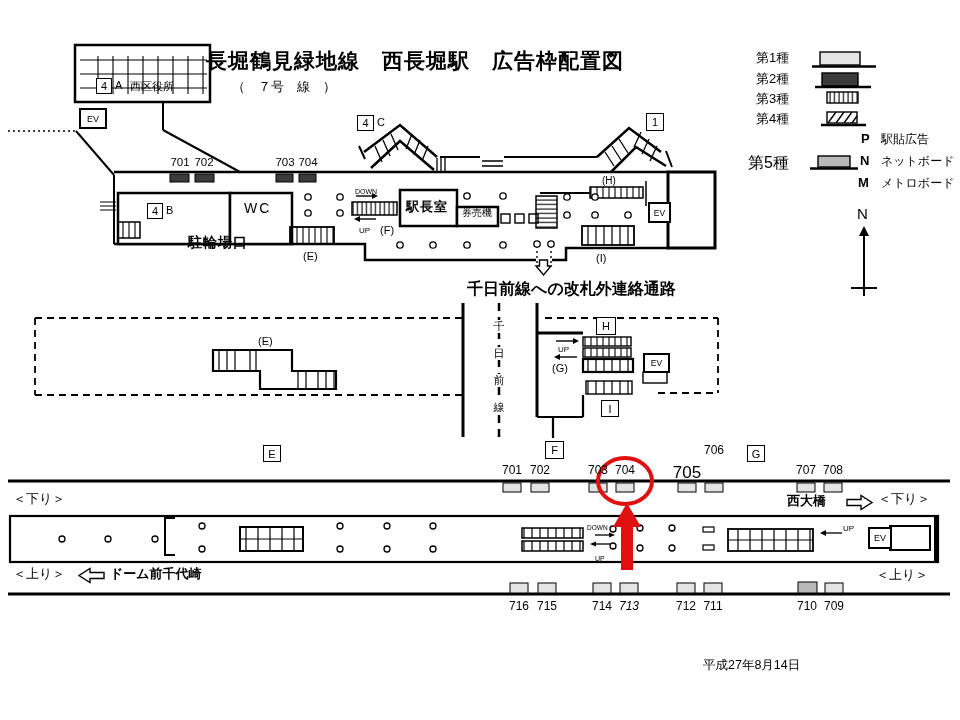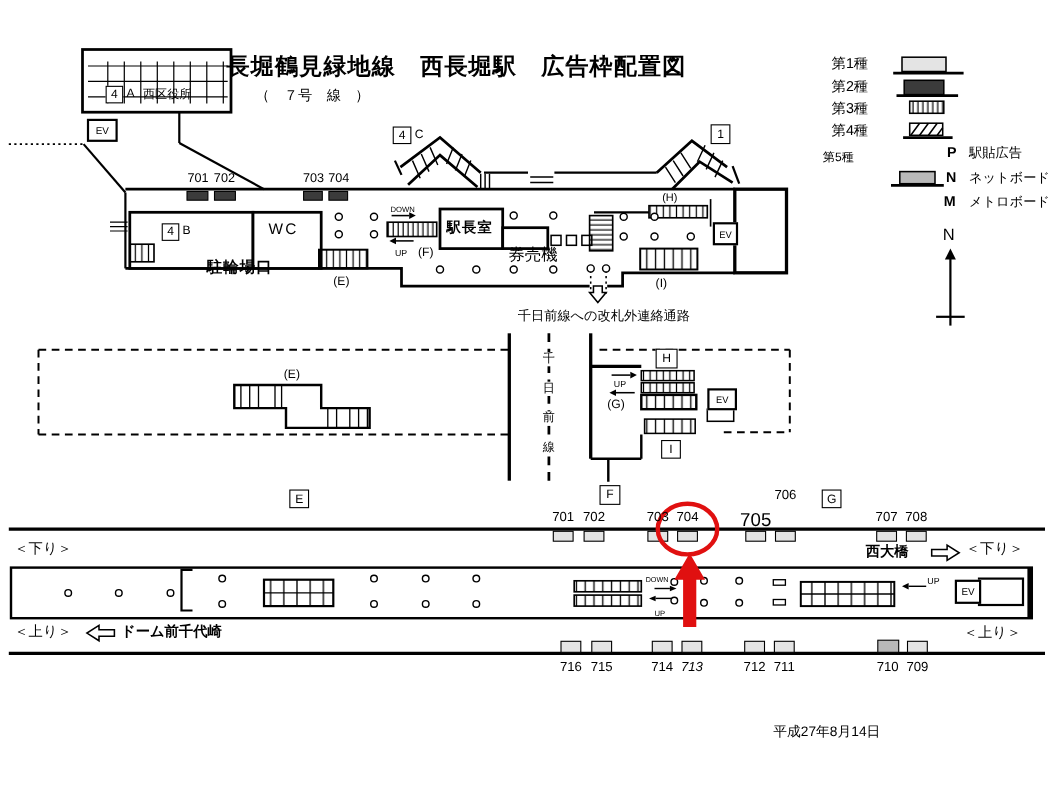--- a/index.html
+++ b/index.html
@@ -241,21 +241,21 @@
 
 <div class="lbl" style="left:180px;top:50px;width:470px;text-align:center;font-size:21px;font-weight:bold;letter-spacing:1px;">長堀鶴見緑地線　西長堀駅　広告枠配置図</div>
 <div class="lbl" style="left:196px;top:80px;width:140px;text-align:right;font-size:13px;">（　７号　線　）</div>
 
 <div class="lbl" style="left:756px;top:51px;font-size:13px;">第1種</div>
 <div class="lbl" style="left:756px;top:72px;font-size:13px;">第2種</div>
 <div class="lbl" style="left:756px;top:92px;font-size:13px;">第3種</div>
 <div class="lbl" style="left:756px;top:112px;font-size:13px;">第4種</div>
 <div class="lbl" style="left:861px;top:132px;font-size:13px;font-weight:bold;">P</div>
 <div class="lbl" style="left:881px;top:133px;font-size:12px;">駅貼広告</div>
-<div class="lbl" style="left:748px;top:138px;font-size:11px;">第5種</div>
+<div class="lbl" style="left:748px;top:155px;font-size:16px;">第5種</div>
 <div class="lbl" style="left:860px;top:154px;font-size:13px;font-weight:bold;">N</div>
 <div class="lbl" style="left:881px;top:155px;font-size:12px;">ネットボード</div>
 <div class="lbl" style="left:858px;top:176px;font-size:13px;font-weight:bold;">M</div>
 <div class="lbl" style="left:881px;top:177px;font-size:12px;">メトロボード</div>
 <div class="lbl" style="left:857px;top:206px;font-size:15px;">N</div>
 
 <div class="bx" style="left:96px;top:78px;width:14px;height:14px;font-size:11px;">
       <span>4</span>
     </div>
 <div class="lbl" style="left:115px;top:80px;font-size:11px;">A</div>
@@ -273,37 +273,37 @@
 
 <div class="bx" style="left:357px;top:115px;width:15px;height:14px;font-size:11px;">
       <span>4</span>
     </div>
 <div class="lbl" style="left:377px;top:117px;font-size:11px;">C</div>
 <div class="bx" style="left:646px;top:113px;width:16px;height:16px;font-size:11px;">
       <span>1</span>
     </div>
 
 <div class="lbl" style="left:406px;top:200px;font-size:13px;letter-spacing:1px;font-weight:bold;">駅長室</div>
-<div class="lbl" style="left:462px;top:224px;font-size:15px;">券売機</div>
+<div class="lbl" style="left:462px;top:208px;font-size:10px;">券売機</div>
 <div class="lbl" style="left:355px;top:188px;font-size:7px;">DOWN</div>
 <div class="lbl" style="left:359px;top:227px;font-size:8px;">UP</div>
 <div class="lbl" style="left:380px;top:225px;font-size:11px;">(F)</div>
 <div class="lbl" style="left:303px;top:251px;font-size:11px;">(E)</div>
 <div class="lbl" style="left:602px;top:176px;font-size:10px;">(H)</div>
 <div class="lbl" style="left:596px;top:253px;font-size:11px;">(I)</div>
 <div class="bx" style="left:648px;top:202px;width:19px;height:17px;font-size:8.5px;border-width:2px;">
       <span>EV</span>
     </div>
 
 <div class="lbl ctr" style="left:180px;top:157px;font-size:11.5px;">701</div>
 <div class="lbl ctr" style="left:204px;top:157px;font-size:11.5px;">702</div>
 <div class="lbl ctr" style="left:285px;top:157px;font-size:11.5px;">703</div>
 <div class="lbl ctr" style="left:308px;top:157px;font-size:11.5px;">704</div>
 
-<div class="lbl" style="left:467px;top:281px;width:164px;text-align:center;font-size:12px;font-weight:normal;">千日前線への改札外連絡通路</div>
+<div class="lbl" style="left:467px;top:281px;width:164px;text-align:center;font-size:16px;font-weight:bold;">千日前線への改札外連絡通路</div>
 
 <div class="lbl" style="left:258px;top:336px;font-size:11px;">(E)</div>
 <div class="lbl ctr" style="left:499px;top:320px;font-size:11px;background:#fff;padding:1px 1px;">千</div>
 <div class="lbl ctr" style="left:499px;top:347px;font-size:11px;background:#fff;padding:1px 1px;">日</div>
 <div class="lbl ctr" style="left:499px;top:374px;font-size:11px;background:#fff;padding:1px 1px;">前</div>
 <div class="lbl ctr" style="left:499px;top:401px;font-size:11px;background:#fff;padding:1px 1px;">線</div>
 <div class="bx" style="left:596px;top:317px;width:18px;height:16px;font-size:11px;">
       <span>H</span>
     </div>
 <div class="lbl" style="left:558px;top:346px;font-size:8px;">UP</div>

